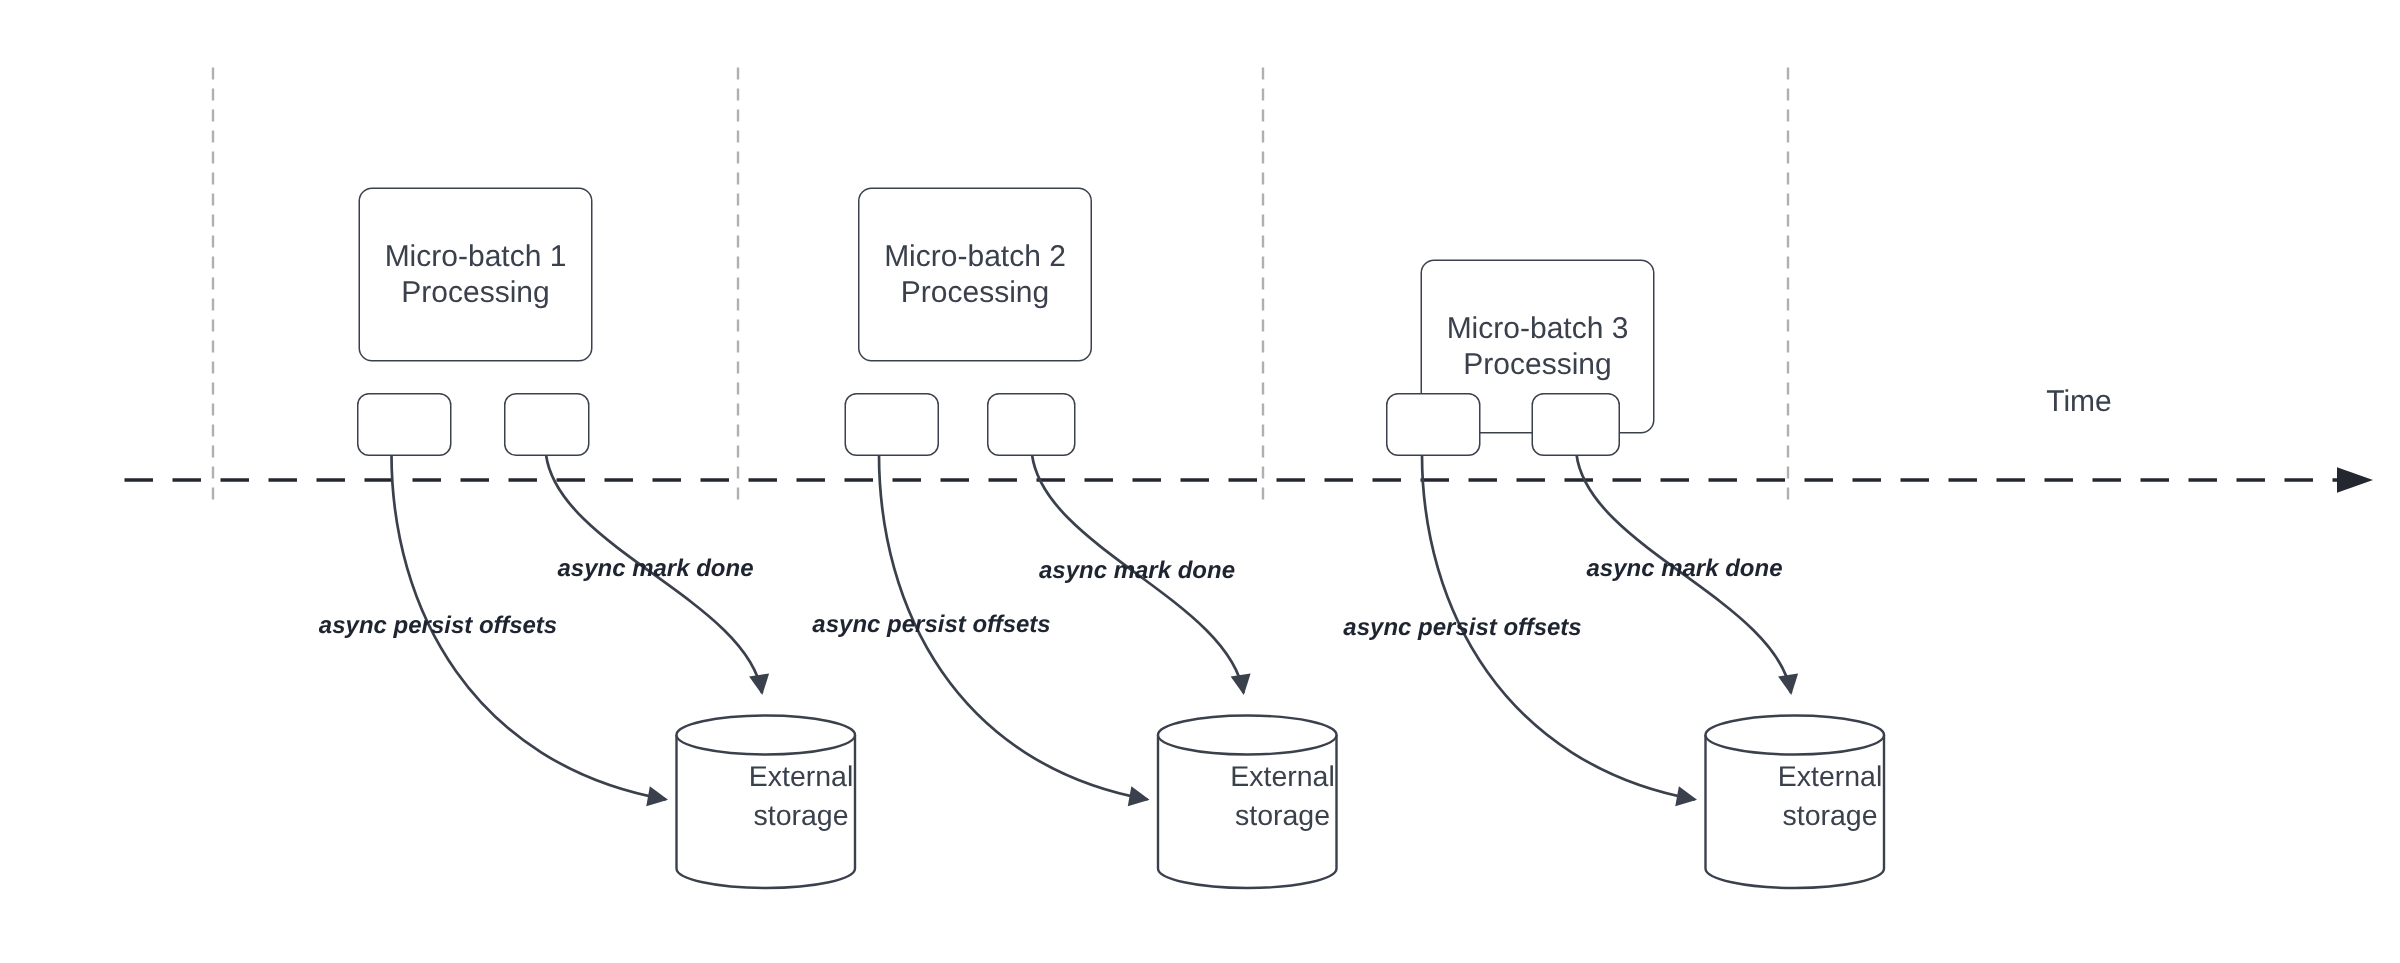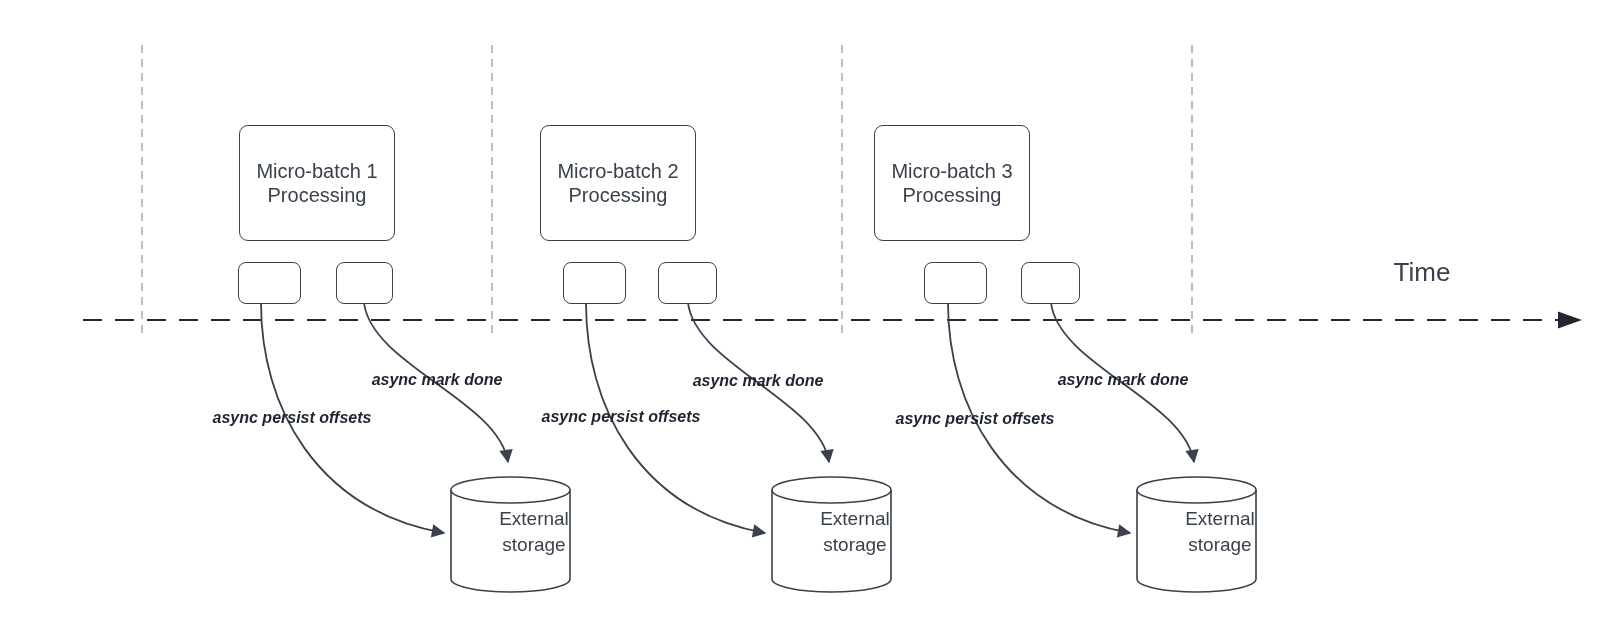--- a/index.html
+++ b/index.html
@@ -51,24 +51,23 @@
     transform:translateX(-50%);
     width:120px;
     text-align:center;
     font-size:19px;line-height:26px;
     color:var(--box-text);
     margin-left:24px;
   }
   .time-label{
     position:absolute;
     transform:translateX(-50%);
-    font-size:26px;
+    font-size:20px;
     color:var(--box-text);
     white-space:nowrap;
-    margin-left:36px;
   }
 </style>
 </head>
 <body>
 
 <div class="canvas">
 
   <svg class="layer" width="1600" height="642" viewBox="0 0 1600 642">
     <defs>
       <marker id="arrow" viewBox="0 0 12 12" refX="10" refY="6" markerWidth="9" markerHeight="9" orient="auto">
@@ -107,28 +106,28 @@
     </g>
   </svg>
 
   <div class="node main-box" style="left:239px;">Micro-batch 1 Processing</div>
   <div class="node small-box" style="left:238px;"></div>
   <div class="node small-box" style="left:336px;width:57px;"></div>
   <div class="flow-label" style="left:292px;top:409px;">async persist offsets</div>
   <div class="flow-label" style="left:437px;top:371px;">async mark done</div>
   <div class="storage-label" style="left:510px;top:506px;">External storage</div>
 
-  <div class="node main-box" style="left:540px;">Micro-batch 2 Processing</div>
+  <div class="node main-box" style="left:572px;">Micro-batch 2 Processing</div>
   <div class="node small-box" style="left:563px;"></div>
   <div class="node small-box" style="left:658px;width:59px;"></div>
   <div class="flow-label" style="left:621px;top:408px;">async persist offsets</div>
   <div class="flow-label" style="left:758px;top:372px;">async mark done</div>
   <div class="storage-label" style="left:831px;top:506px;">External storage</div>
 
-  <div class="node main-box" style="left:874px;">Micro-batch 3 Processing</div>
+  <div class="node main-box" style="left:947px;margin-top:48px;">Micro-batch 3 Processing</div>
   <div class="node small-box" style="left:924px;"></div>
   <div class="node small-box" style="left:1021px;width:59px;"></div>
   <div class="flow-label" style="left:975px;top:410px;">async persist offsets</div>
   <div class="flow-label" style="left:1123px;top:371px;">async mark done</div>
   <div class="storage-label" style="left:1196px;top:506px;">External storage</div>
 
   <div class="time-label" style="left:1386px;top:257px;">Time</div>
 
 </div>
 

